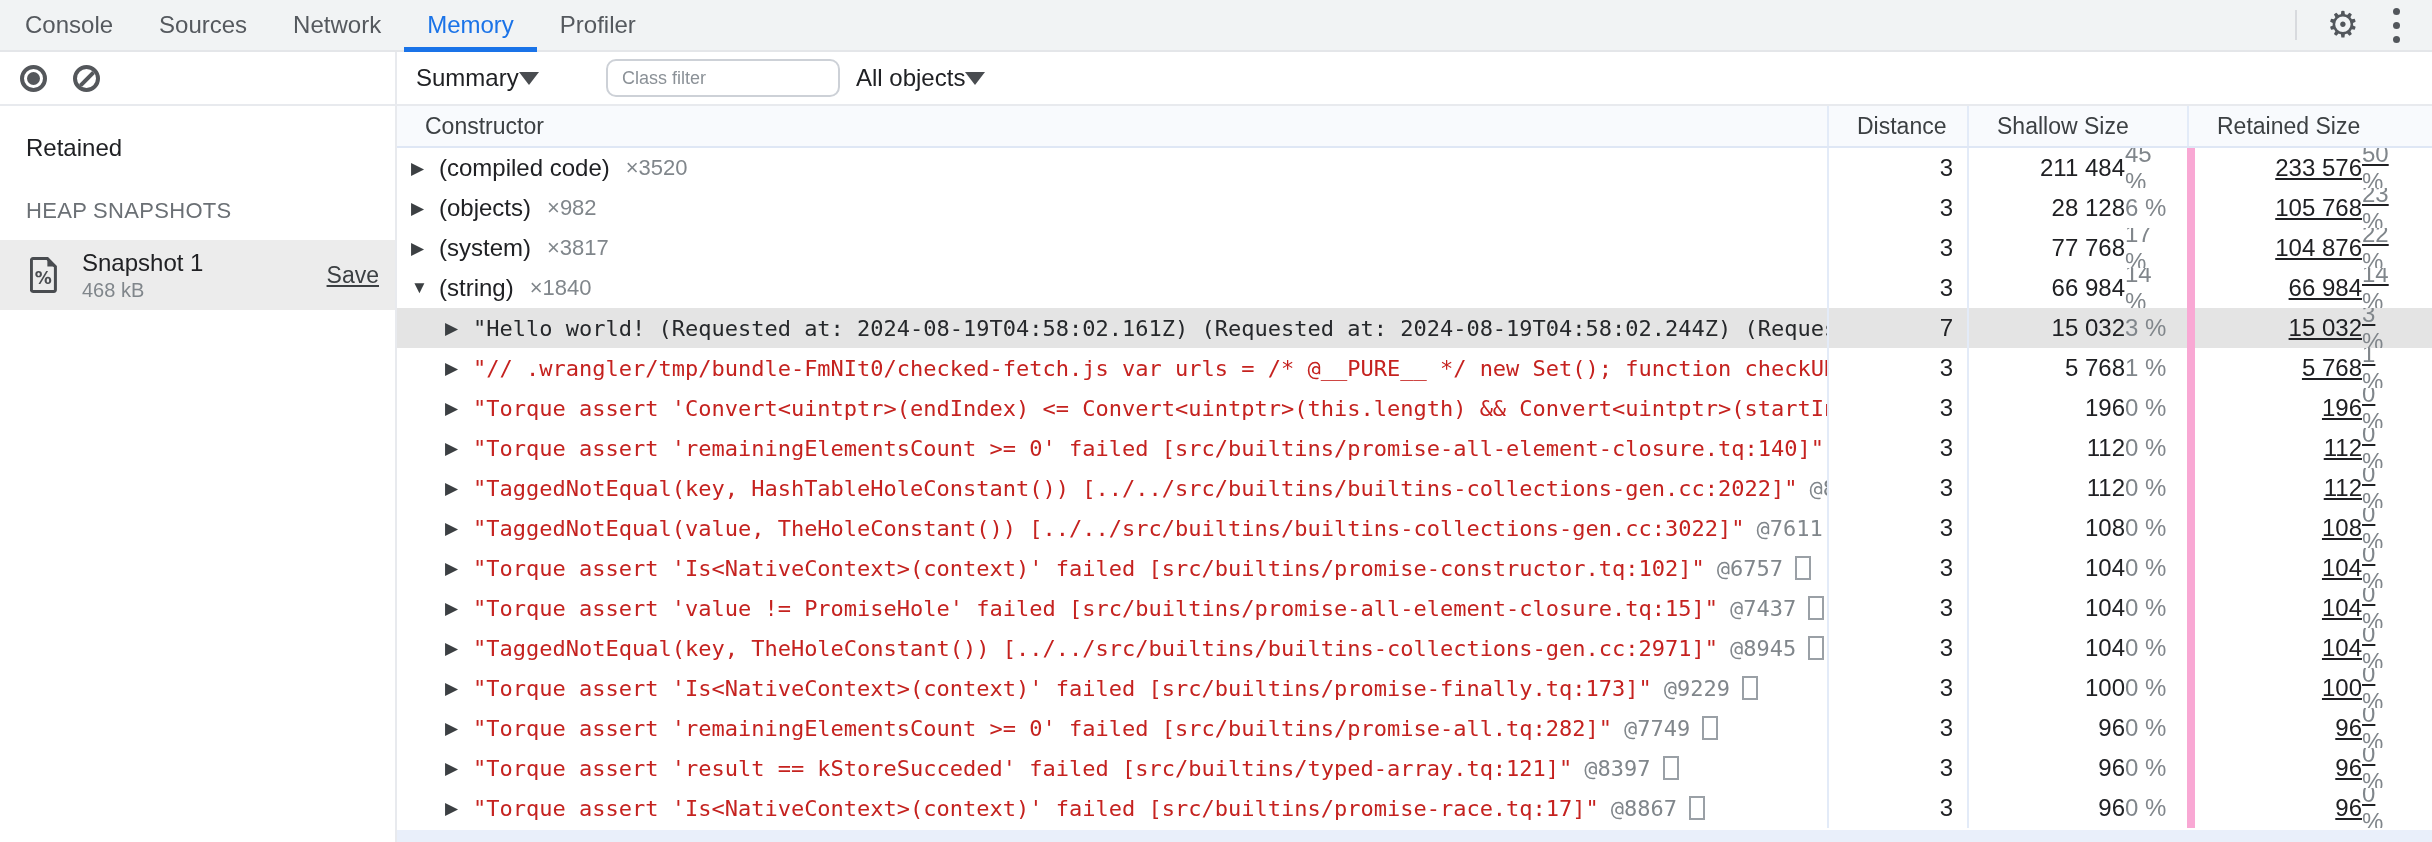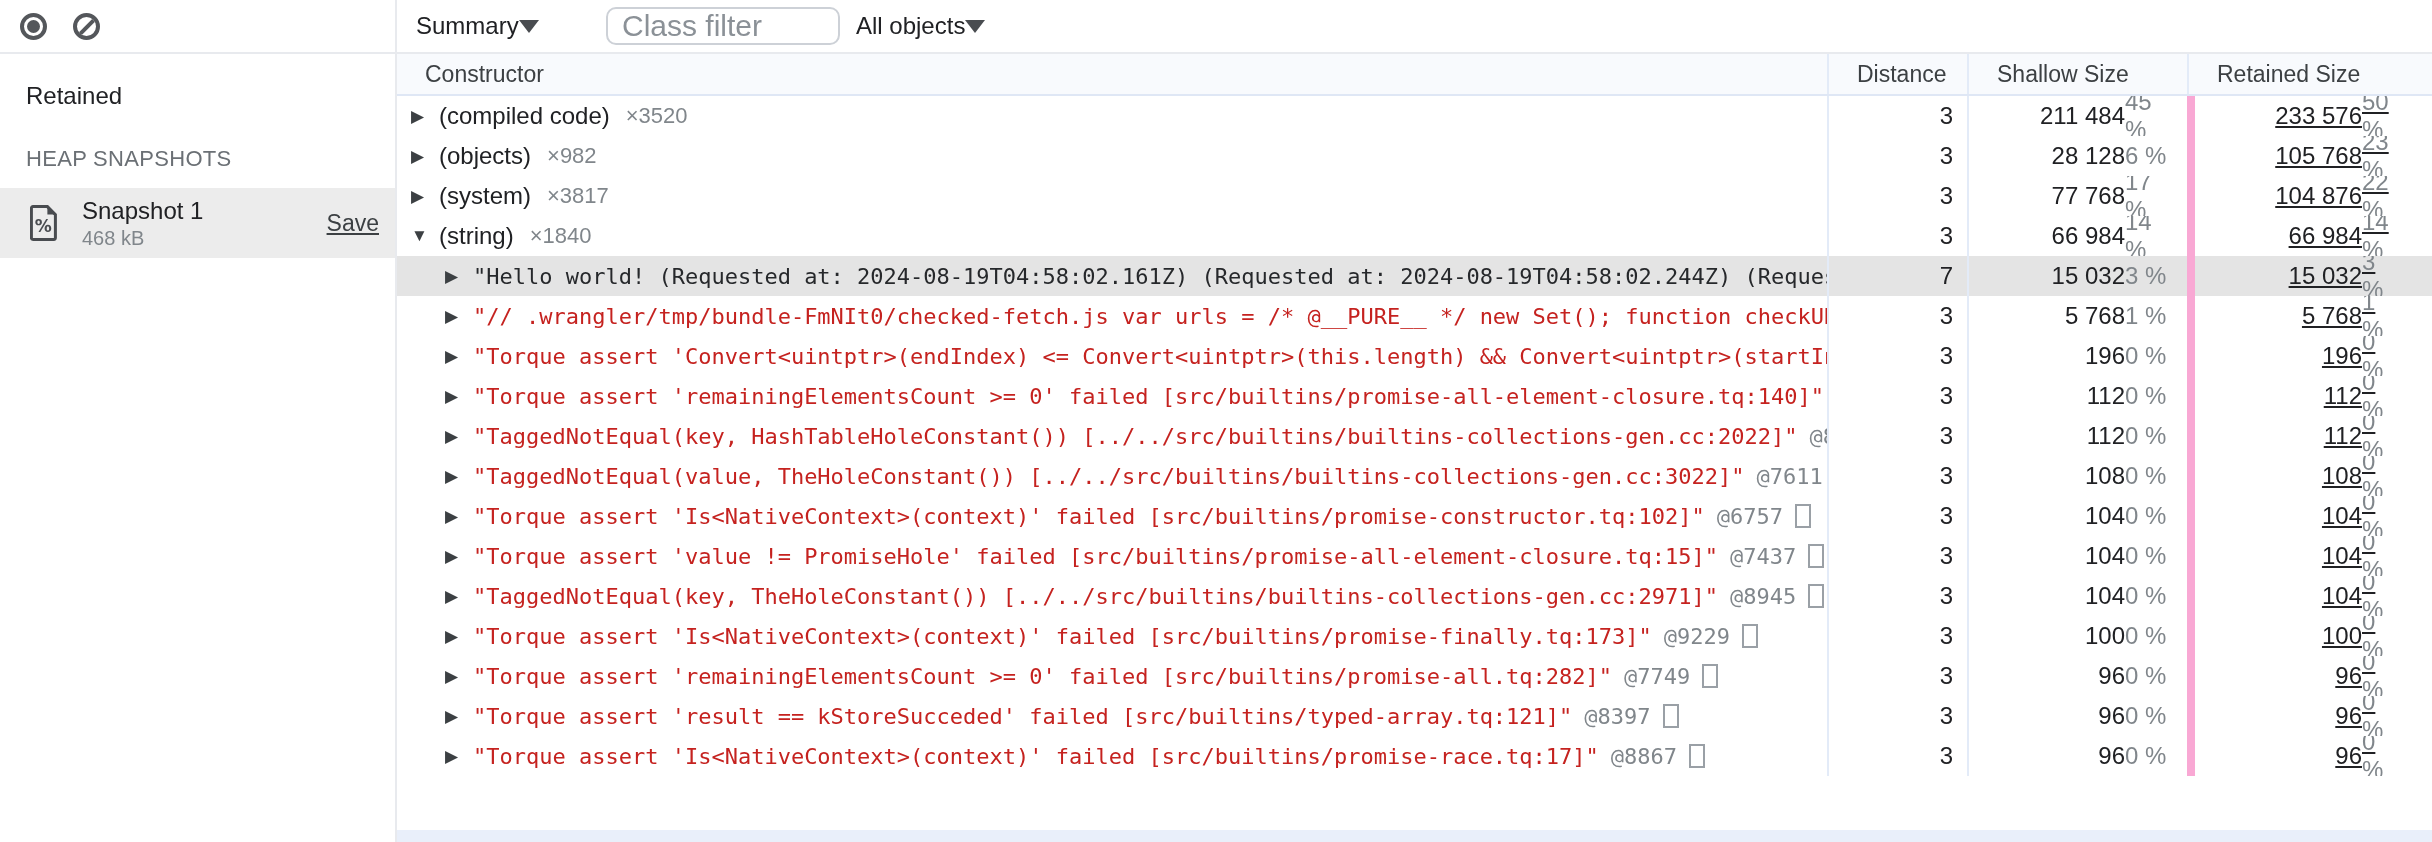--- a/index.html
+++ b/index.html
@@ -37,21 +37,21 @@
   .snapshot-size { font-size:20px; color:#80868b; line-height:24px; }
   .save-link { margin-left:auto; font-size:23px; color:#3c4043; text-decoration:underline; padding-right:6px; cursor:pointer; }
 
   
   .main { flex:1; display:flex; flex-direction:column; min-width:0; background:#fff; }
   .main-toolbar { flex:0 0 54px; border-bottom:2px solid #e8eaee; display:flex; align-items:center; padding-left:19px; }
   .select-control { display:flex; align-items:center; justify-content:flex-start; font-size:24px; color:#202124; cursor:default; }
   .perspective { width:172px; margin-right:18px; }
   .objects-select { width:408px; }
   .arrow-down { width:0; height:0; border-left:10px solid transparent; border-right:10px solid transparent; border-top:13px solid #494c50; }
-  .class-filter { width:234px; height:38px; border:2px solid #cdd1d7; border-radius:10px; font-size:30px; padding:0 14px; color:#202124; margin-right:16px; outline:none; font-family:"Liberation Sans",sans-serif; }
+  .class-filter { width:234px; height:38px; border:2px solid #cdd1d7; border-radius:10px; font-size:18px; padding:0 14px; color:#202124; margin-right:16px; outline:none; font-family:"Liberation Sans",sans-serif; }
   .class-filter::placeholder { color:#8b9197; }
 
   
   .grid { flex:1; display:flex; flex-direction:column; min-height:0; }
   .grid-header { flex:0 0 42px; display:flex; background:#f8fafd; border-bottom:2px solid #dfe7f5; font-size:23px; color:#3c4043; }
   .gh-cell { display:flex; align-items:center; padding-left:28px; }
   .w-constructor { flex:1 1 auto; min-width:0; }
   .w-distance { flex:0 0 140px; border-left:2px solid #e3ebf8; }
   .w-shallow { flex:0 0 220px; border-left:2px solid #e3ebf8; }
   .w-retained { flex:0 0 245px; border-left:2px solid #e3ebf8; }
@@ -76,20 +76,38 @@
   .size-pct { color:#80868b; }
   .shallow-cell .size-pct { width:62px; padding-right:14px; flex:0 0 auto; }
   .retained-cell .size-pct { width:70px; padding-right:30px; flex:0 0 auto; }
   .bottom-strip { margin-top:auto; flex:0 0 12px; background:#e9effa; }
 </style>
 </head>
 <body>
 
 <div class="app">
 
+  <div class="topbar">
+    <div class="tabs">
+        <div class="tab">Console</div>
+        <div class="tab">Sources</div>
+        <div class="tab">Network</div>
+        <div class="tab active">Memory</div>
+        <div class="tab">Profiler</div>
+      </div>
+    <div class="topbar-right">
+      <div class="vert-divider"></div>
+      <div class="gear">⚙</div>
+      <div class="kebab">
+          <i></i>
+          <i></i>
+          <i></i>
+        </div>
+    </div>
+  </div>
 
   <div class="workspace">
 
     <div class="sidebar">
       <div class="sidebar-toolbar">
         <div class="icon-record"></div>
         <div class="icon-clear"></div>
       </div>
       <div class="profiles-label">Retained</div>
       <div class="heap-title">HEAP SNAPSHOTS</div>

